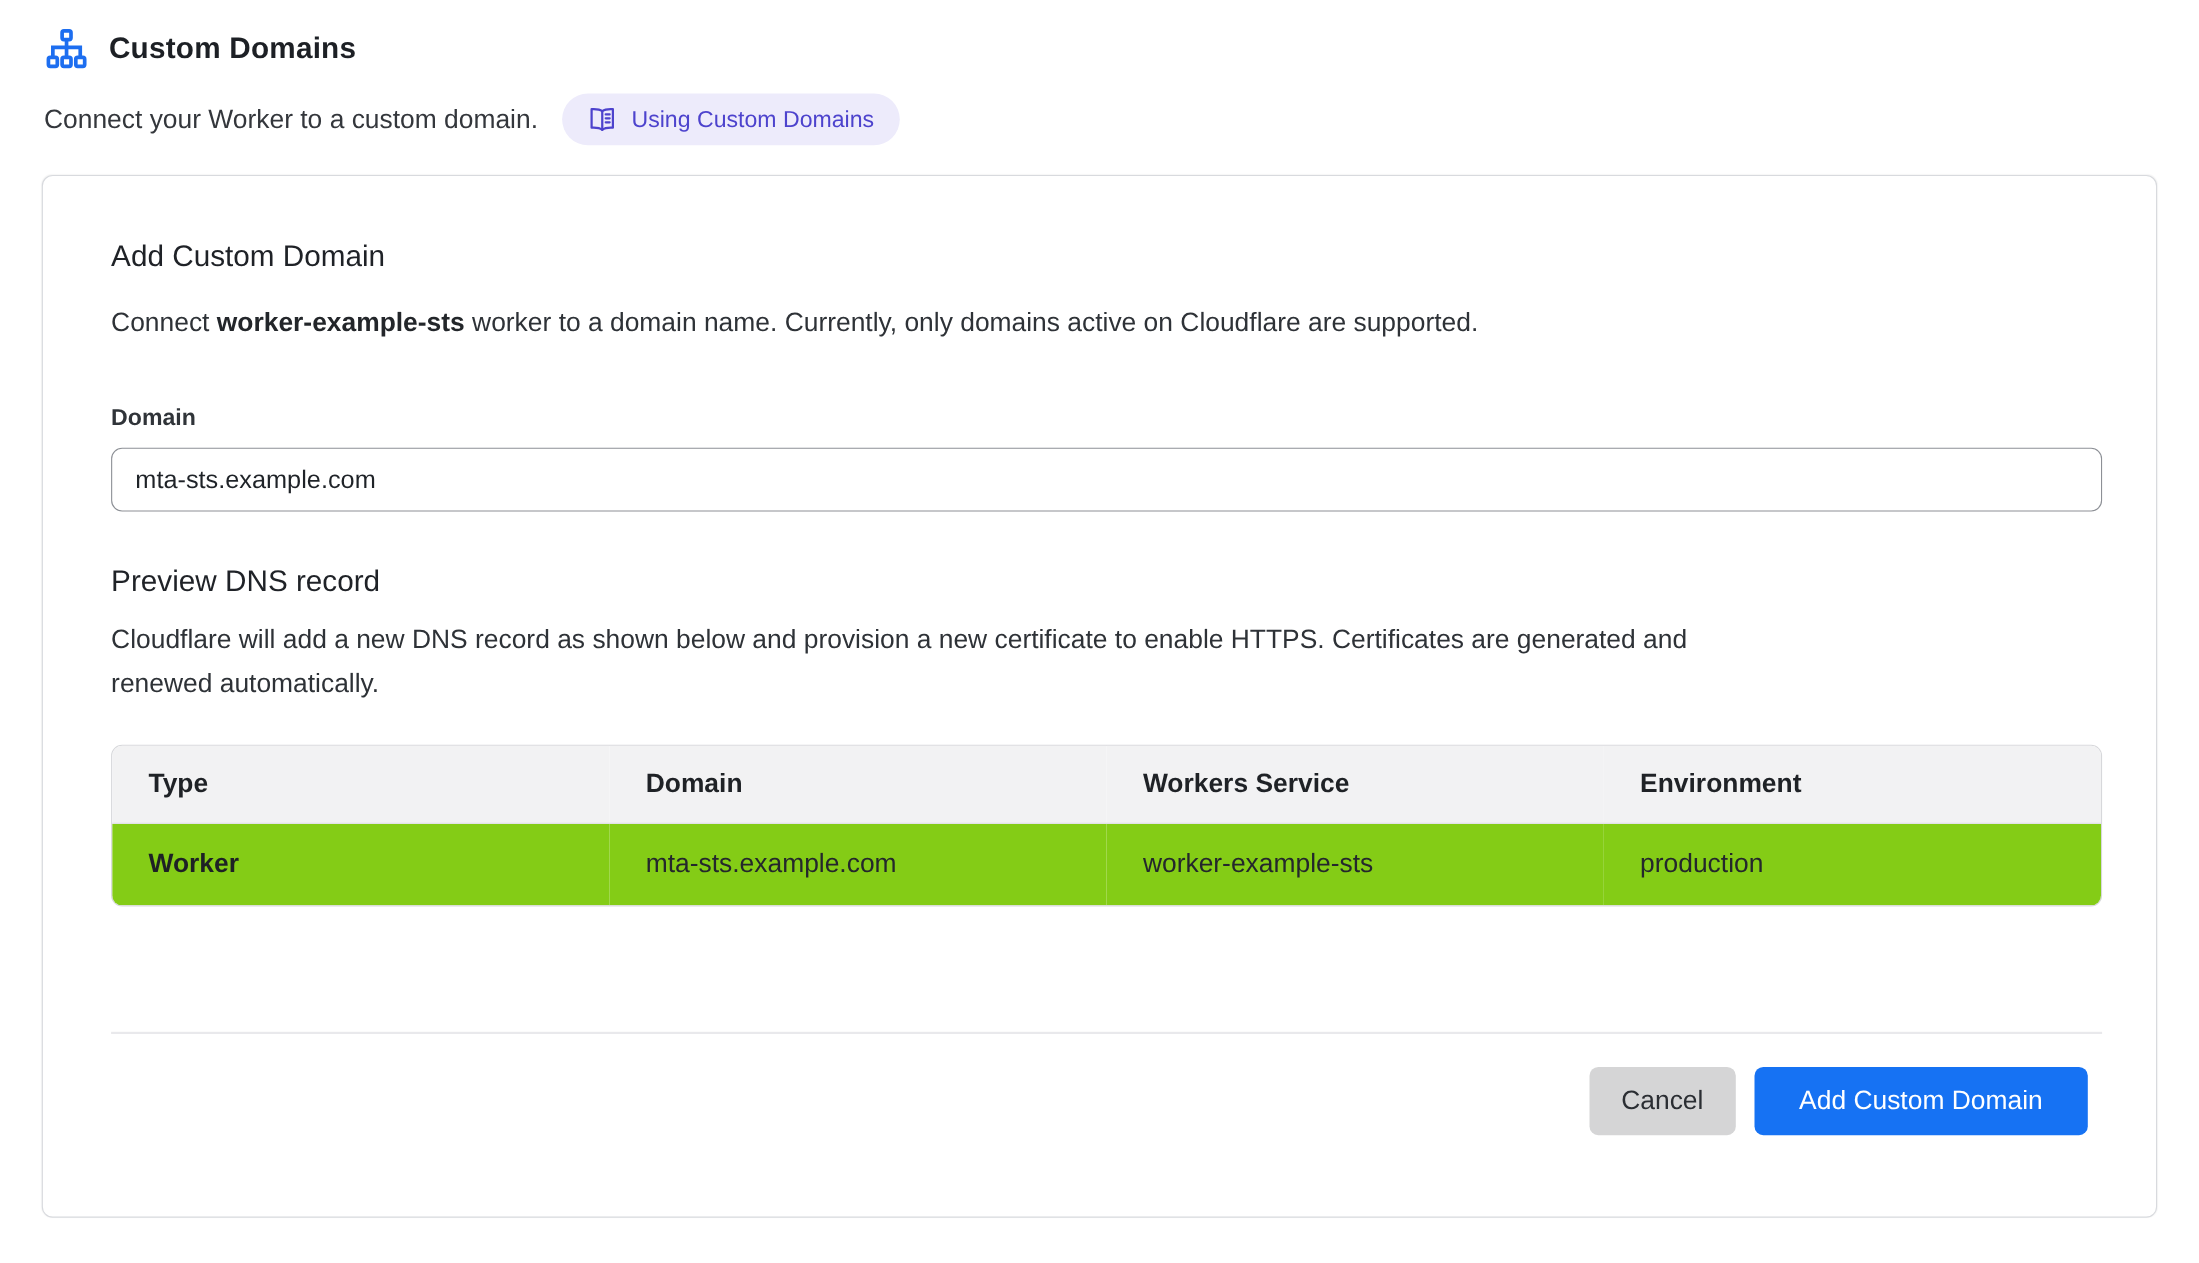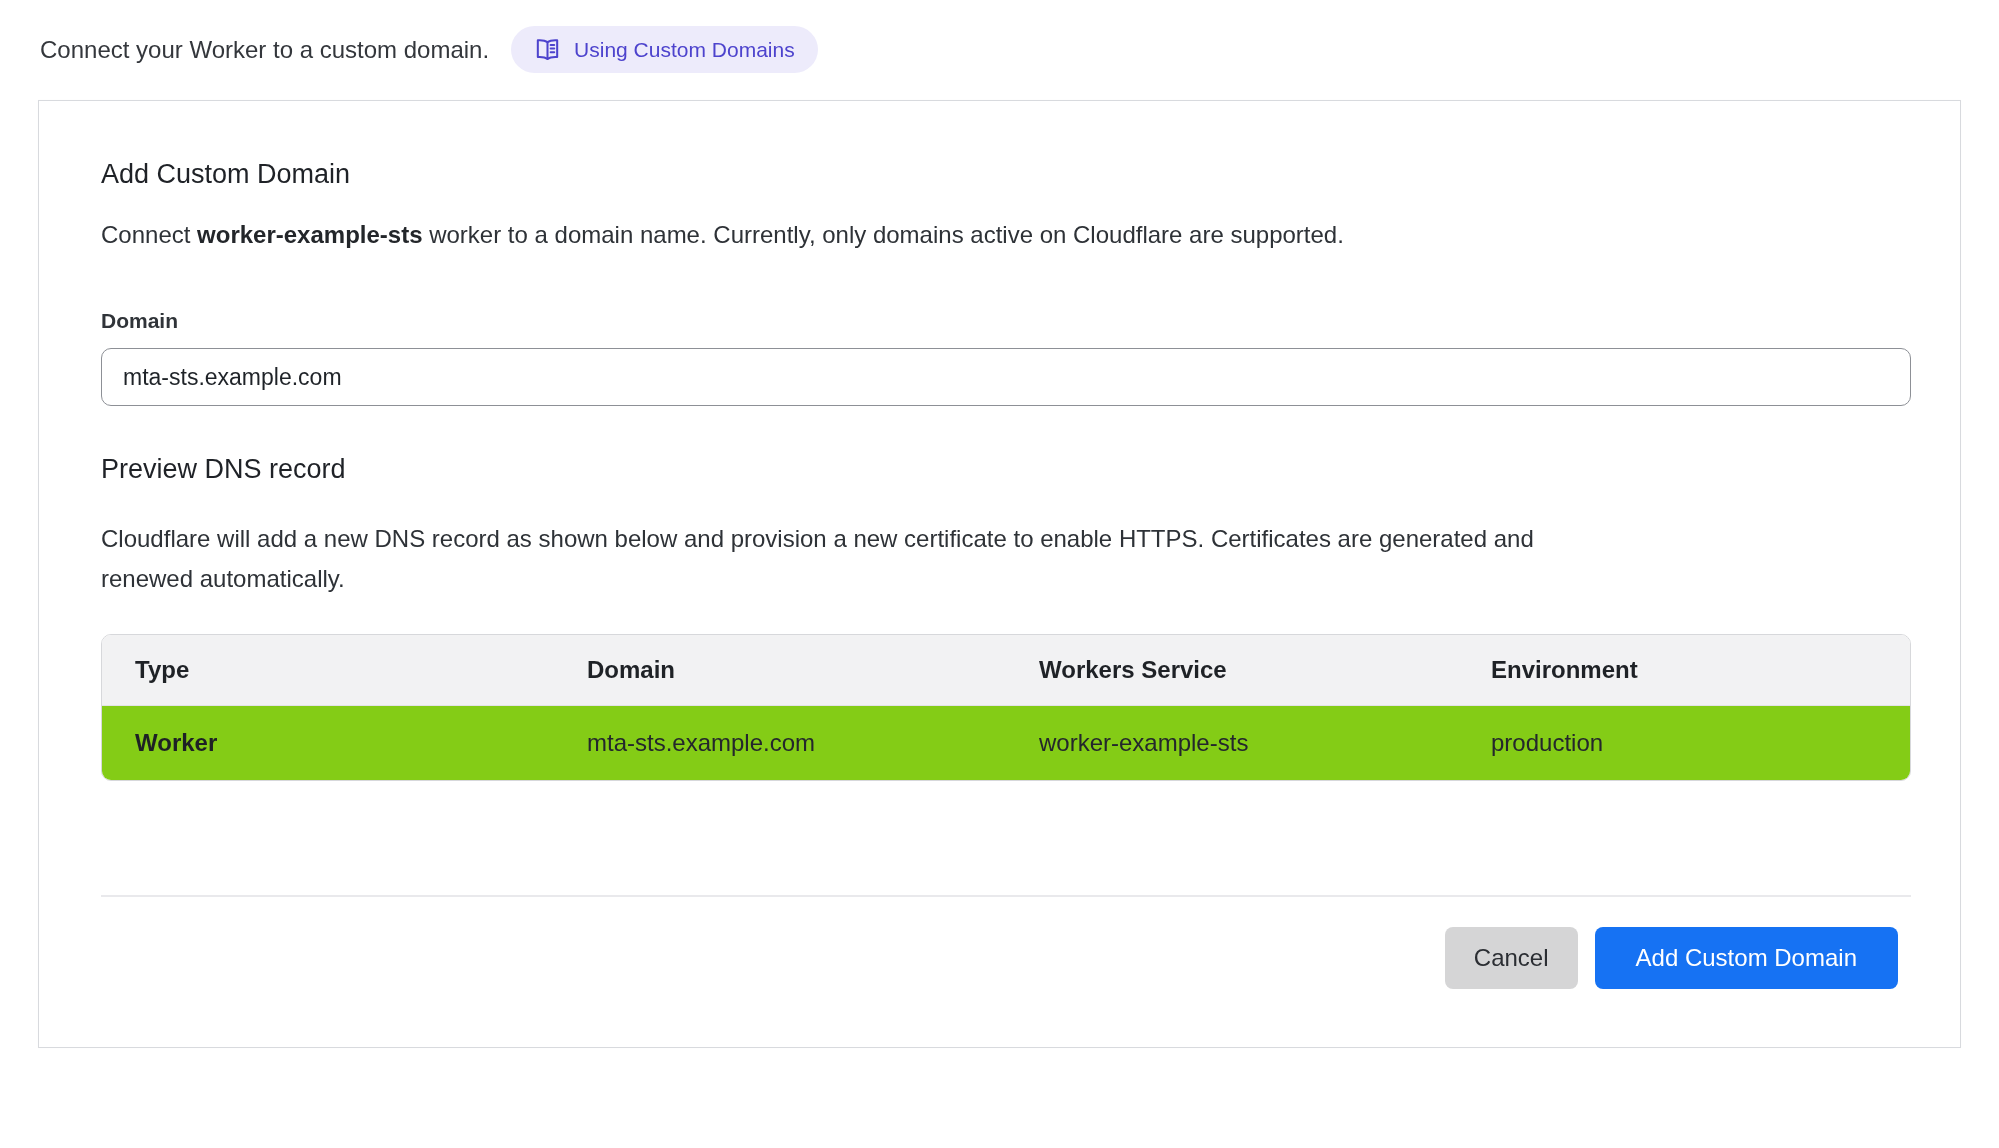--- a/index.html
+++ b/index.html
@@ -24,40 +24,40 @@
     padding: 19px 23px; height: 47px;
     font-size: 21px; font-family: inherit; cursor: pointer;
   }
   .book-icon { width: 27px; height: 27px; display: inline-flex; }
 
   
   .card {
     margin-top: 27px;
     width: 1923px; height: 948px;
     border: 1px solid #d8dade;
-    border-radius: 0;
+    border-radius: 10px;
     background: #fff;
     padding: 58px 62px 0 62px;
     box-shadow: 0 0 1px rgba(0,0,0,.04);
   }
   .card h2 { font-size: 27px; font-weight: 500; color: #1f2227; }
   .card .section-heading { margin-bottom: 28px; }
   .intro { font-size: 24px; color: #2e3237; line-height: 34px; }
   .intro b { font-weight: 700; color: #23262a; }
 
   .field-group { margin-top: 57px; }
   .field-label { display: block; font-size: 21px; font-weight: 700; color: #303439; margin-bottom: 15px; }
   .domain-input {
     width: 1810px; height: 58px;
     border: 1.5px solid #8d9096; border-radius: 10px;
     font-size: 23px; color: #1f2328; font-family: inherit;
     padding: 0 21px; outline: none; background: #fff;
   }
 
-  .preview-heading { margin-top: 48px; margin-bottom: 34px; }
+  .preview-heading { margin-top: 48px; margin-bottom: 18px; }
   .preview-desc { font-size: 24px; color: #2e3237; line-height: 40px; max-width: 1470px; }
 
   
   .dns-table-wrap {
     margin-top: 35px;
     width: 1810px;
     border: 1px solid #d7d8db;
     border-radius: 10px;
     overflow: hidden;
   }
@@ -85,20 +85,32 @@
     font-size: 24px; font-family: inherit; cursor: pointer;
     display: inline-flex; align-items: center; justify-content: center;
   }
   .btn-cancel { background: #d5d5d6; color: #2b2e33; padding: 12px 29px; }
   .btn-primary { background: #1672f3; color: #ffffff; padding: 0 41px; font-weight: 400; }
 </style>
 </head>
 <body>
 
 <header class="page-header">
+  <div class="title-row">
+    <span class="sitemap-icon">
+      <svg viewBox="0 0 24 22" width="41" height="37" fill="none" stroke="#1d6ef0" stroke-width="2">
+        <rect x="9.6" y="1.2" width="4.8" height="4.8" rx="1"></rect>
+        <path d="M12 6v4.2M4.6 15.4v-5.2h14.8v5.2M12 10.2v5.2"></path>
+        <rect x="2.2" y="15.6" width="4.8" height="4.8" rx="1"></rect>
+        <rect x="9.6" y="15.6" width="4.8" height="4.8" rx="1"></rect>
+        <rect x="17" y="15.6" width="4.8" height="4.8" rx="1"></rect>
+      </svg>
+    </span>
+    <h1>Custom Domains</h1>
+  </div>
   <div class="subtitle-row">
     <span class="subtitle">Connect your Worker to a custom domain.</span>
     <button class="docs-badge">
       <span class="book-icon">
         <svg viewBox="0 0 24 24" width="27" height="27" fill="none" stroke="#4d43cd" stroke-width="1.8" stroke-linecap="round" stroke-linejoin="round">
           <path d="M12 5.4C10.4 4.2 8.2 3.7 5.1 3.7H3.4v15h1.7c3.1 0 5.3.5 6.9 1.8 1.6-1.3 3.8-1.8 6.9-1.8h1.7v-15h-1.7c-3.1 0-5.3.5-6.9 1.7Z"></path>
           <path d="M12 5.4v15"></path>
           <path d="M14.8 8h3.2M14.8 11.2h3.2M14.8 14.4h3.2"></path>
         </svg>
       </span>

